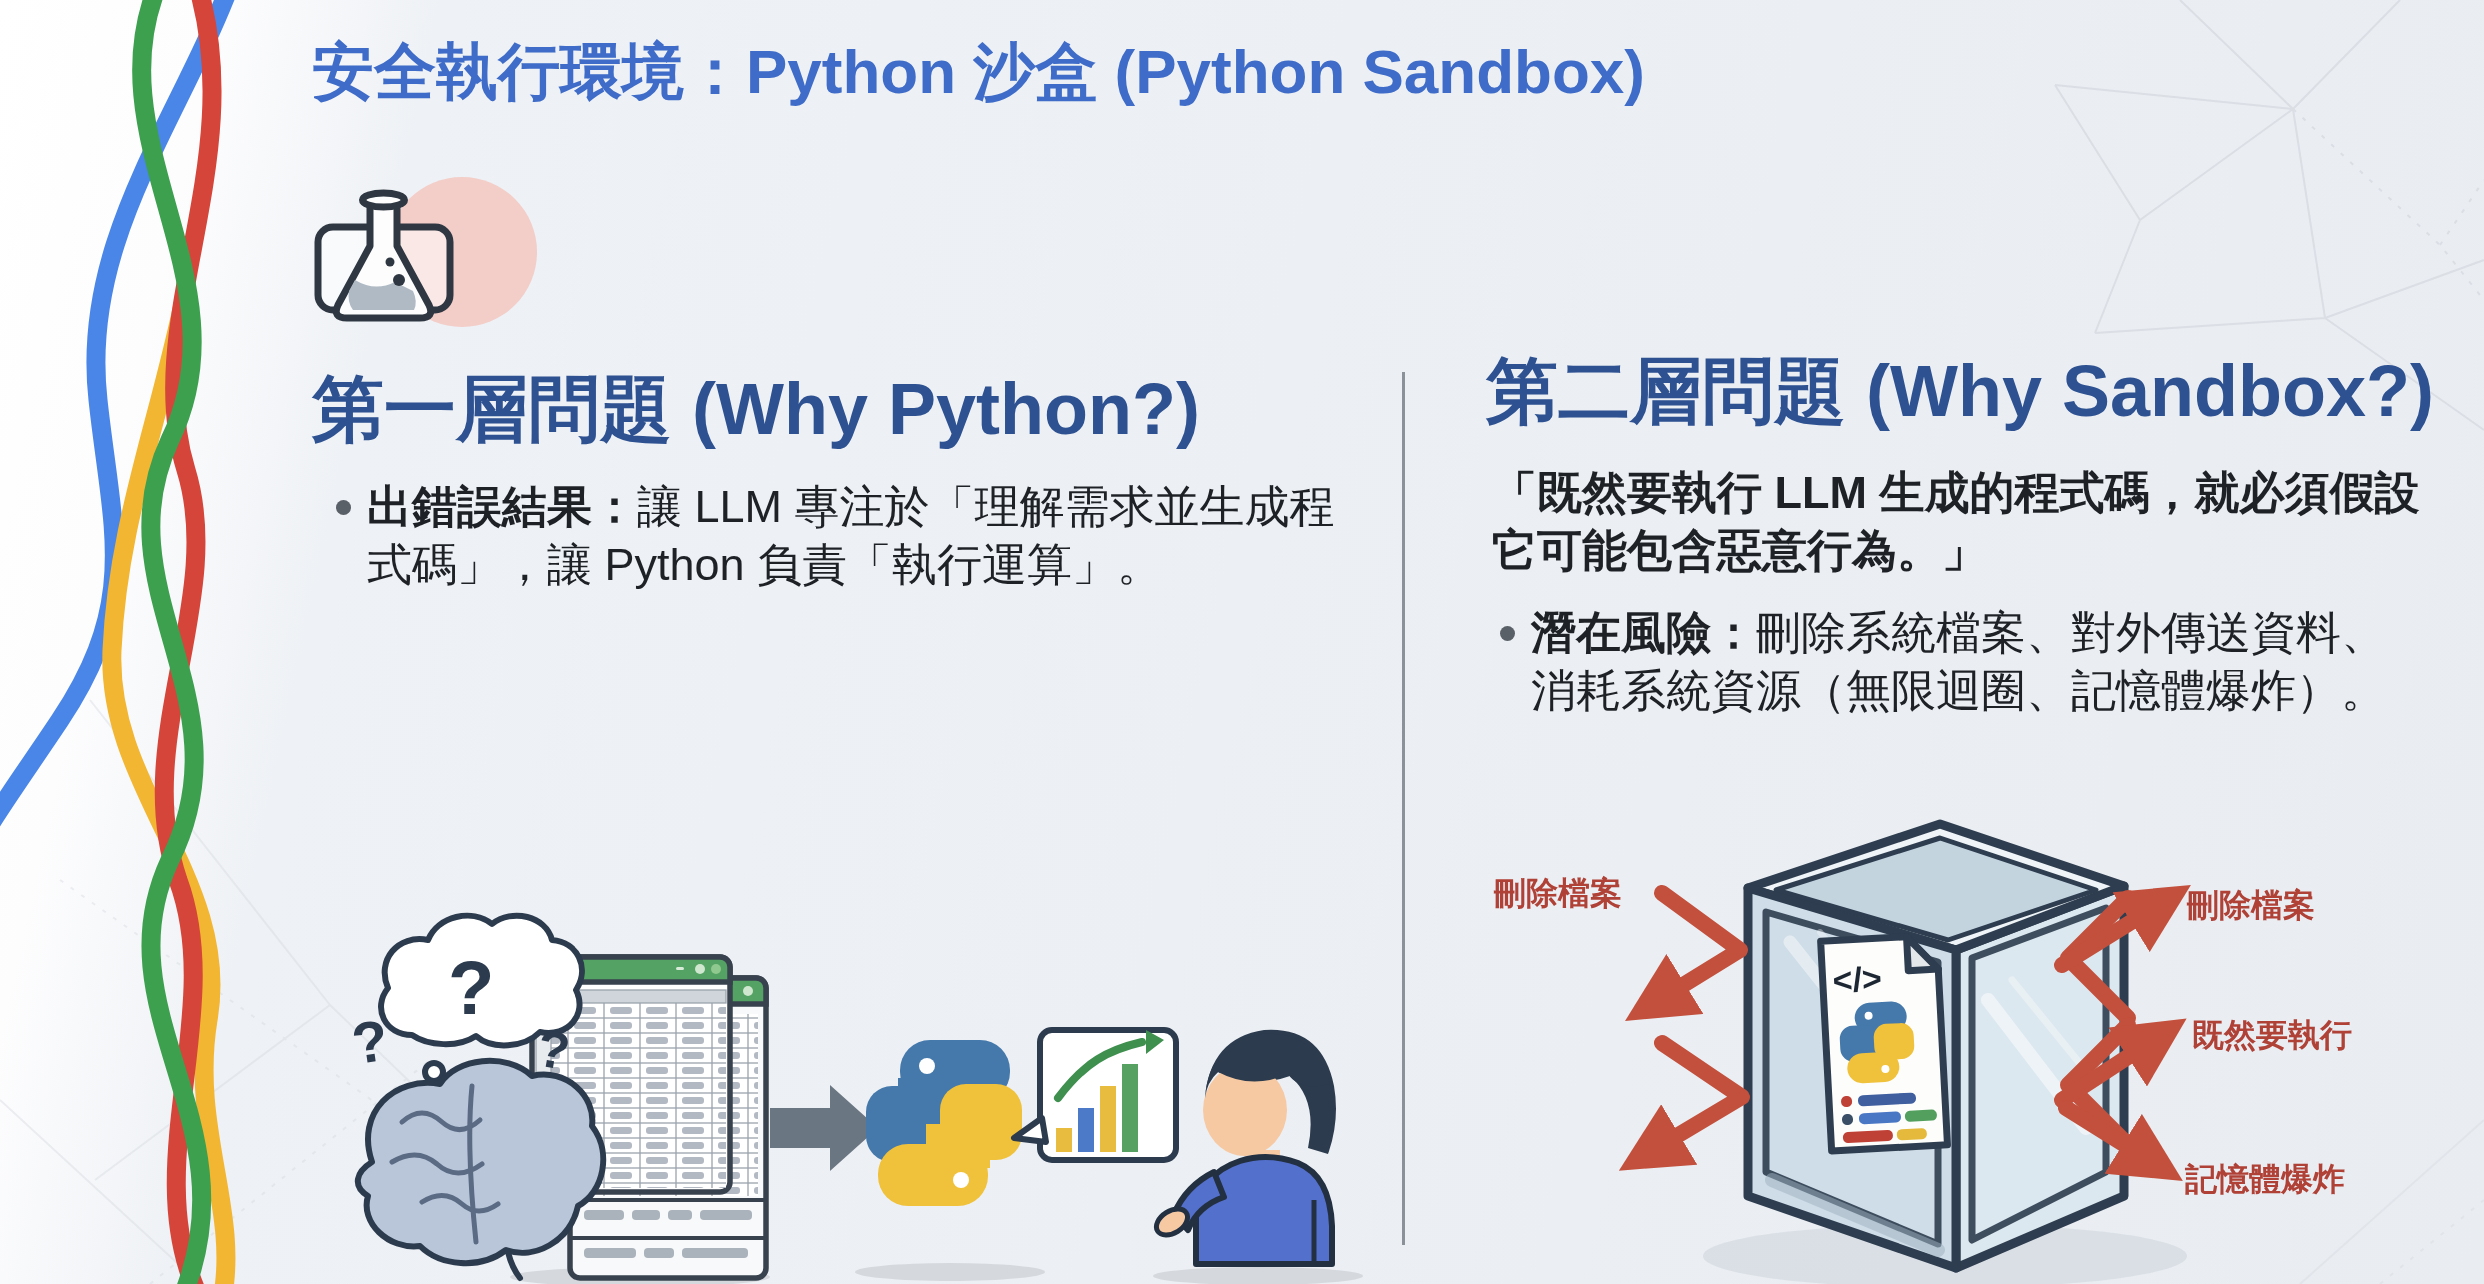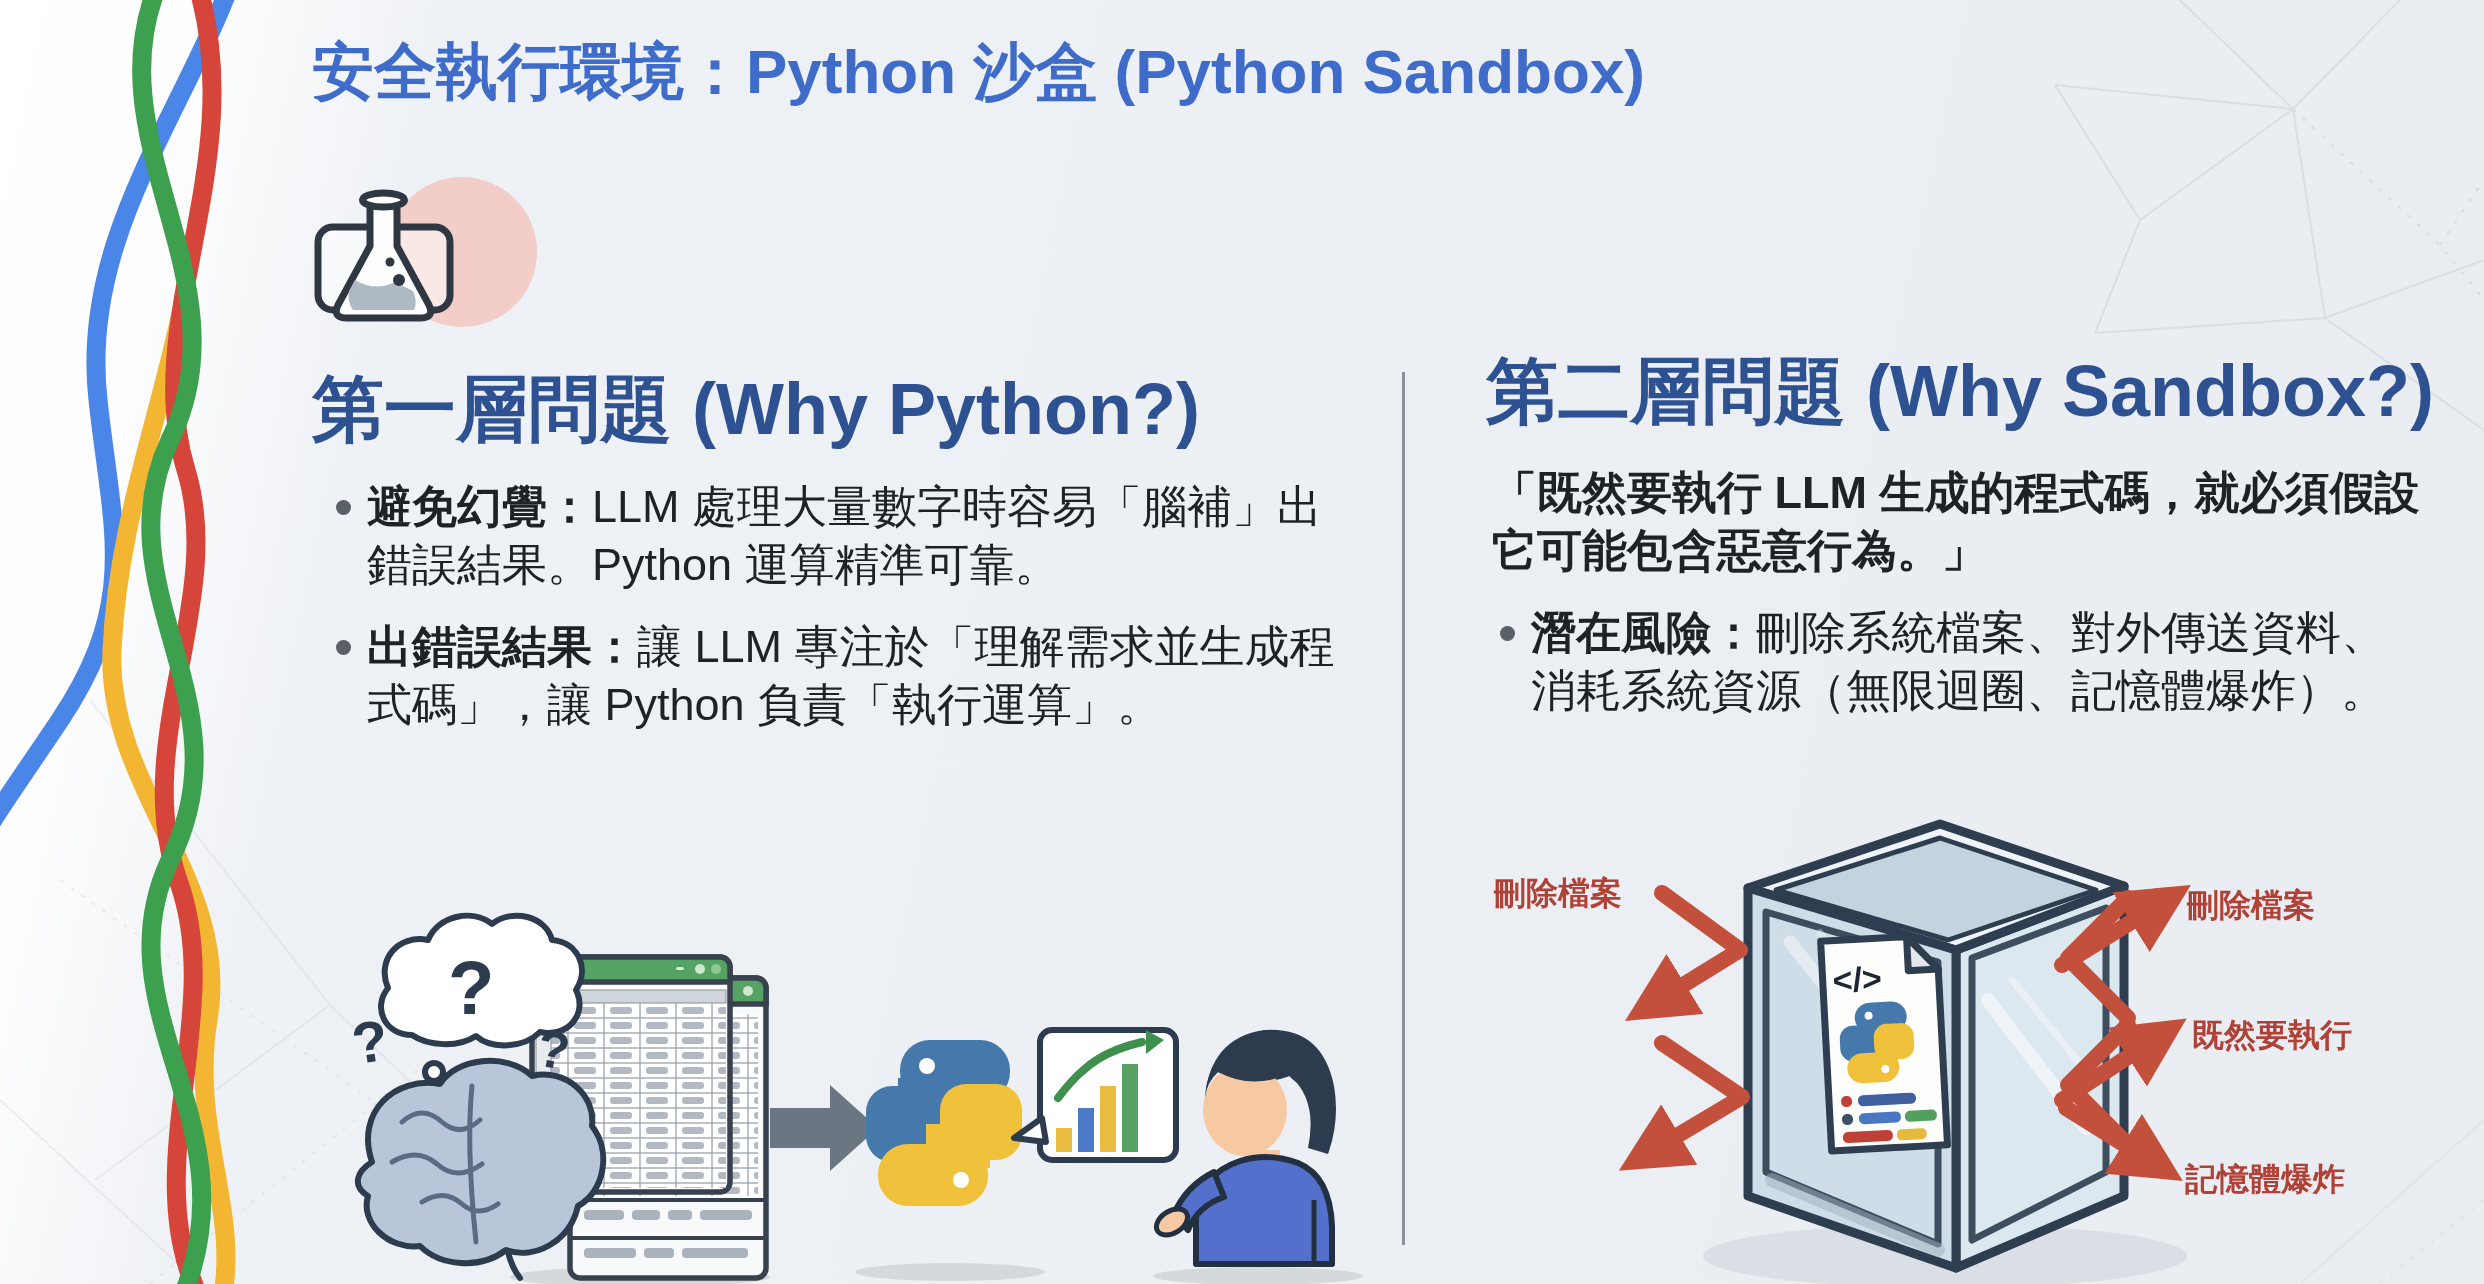--- a/index.html
+++ b/index.html
@@ -89,24 +89,20 @@
   </g>
   <circle cx="390" cy="262" r="4.5" fill="#2f3842"></circle>
   <circle cx="399" cy="280" r="6" fill="#2f3842"></circle>
 </svg>
 
 <div class="abs divider"></div>
 
 <div class="abs col-heading h-left">第一層問題 (Why Python?)</div>
 
 <div class="abs bullets">
-  <div class="bullet">
-    <span class="dot"></span>
-    <p><b>避免幻覺：</b><span>LLM 處理大量數字時容易「腦補」出錯誤結果。Python 運算精準可靠。</span></p>
-  </div>
   <div class="bullet">
     <span class="dot"></span>
     <p><b>出錯誤結果：</b><span>讓 LLM 專注於「理解需求並生成程式碼」，讓 Python 負責「執行運算」。</span></p>
   </div>
 </div>
 
 <div class="abs col-heading h-right">第二層問題 (Why Sandbox?)</div>
 
 <div class="abs quote">「既然要執行 LLM 生成的程式碼，就必須假設它可能包含惡意行為。」</div>
 

